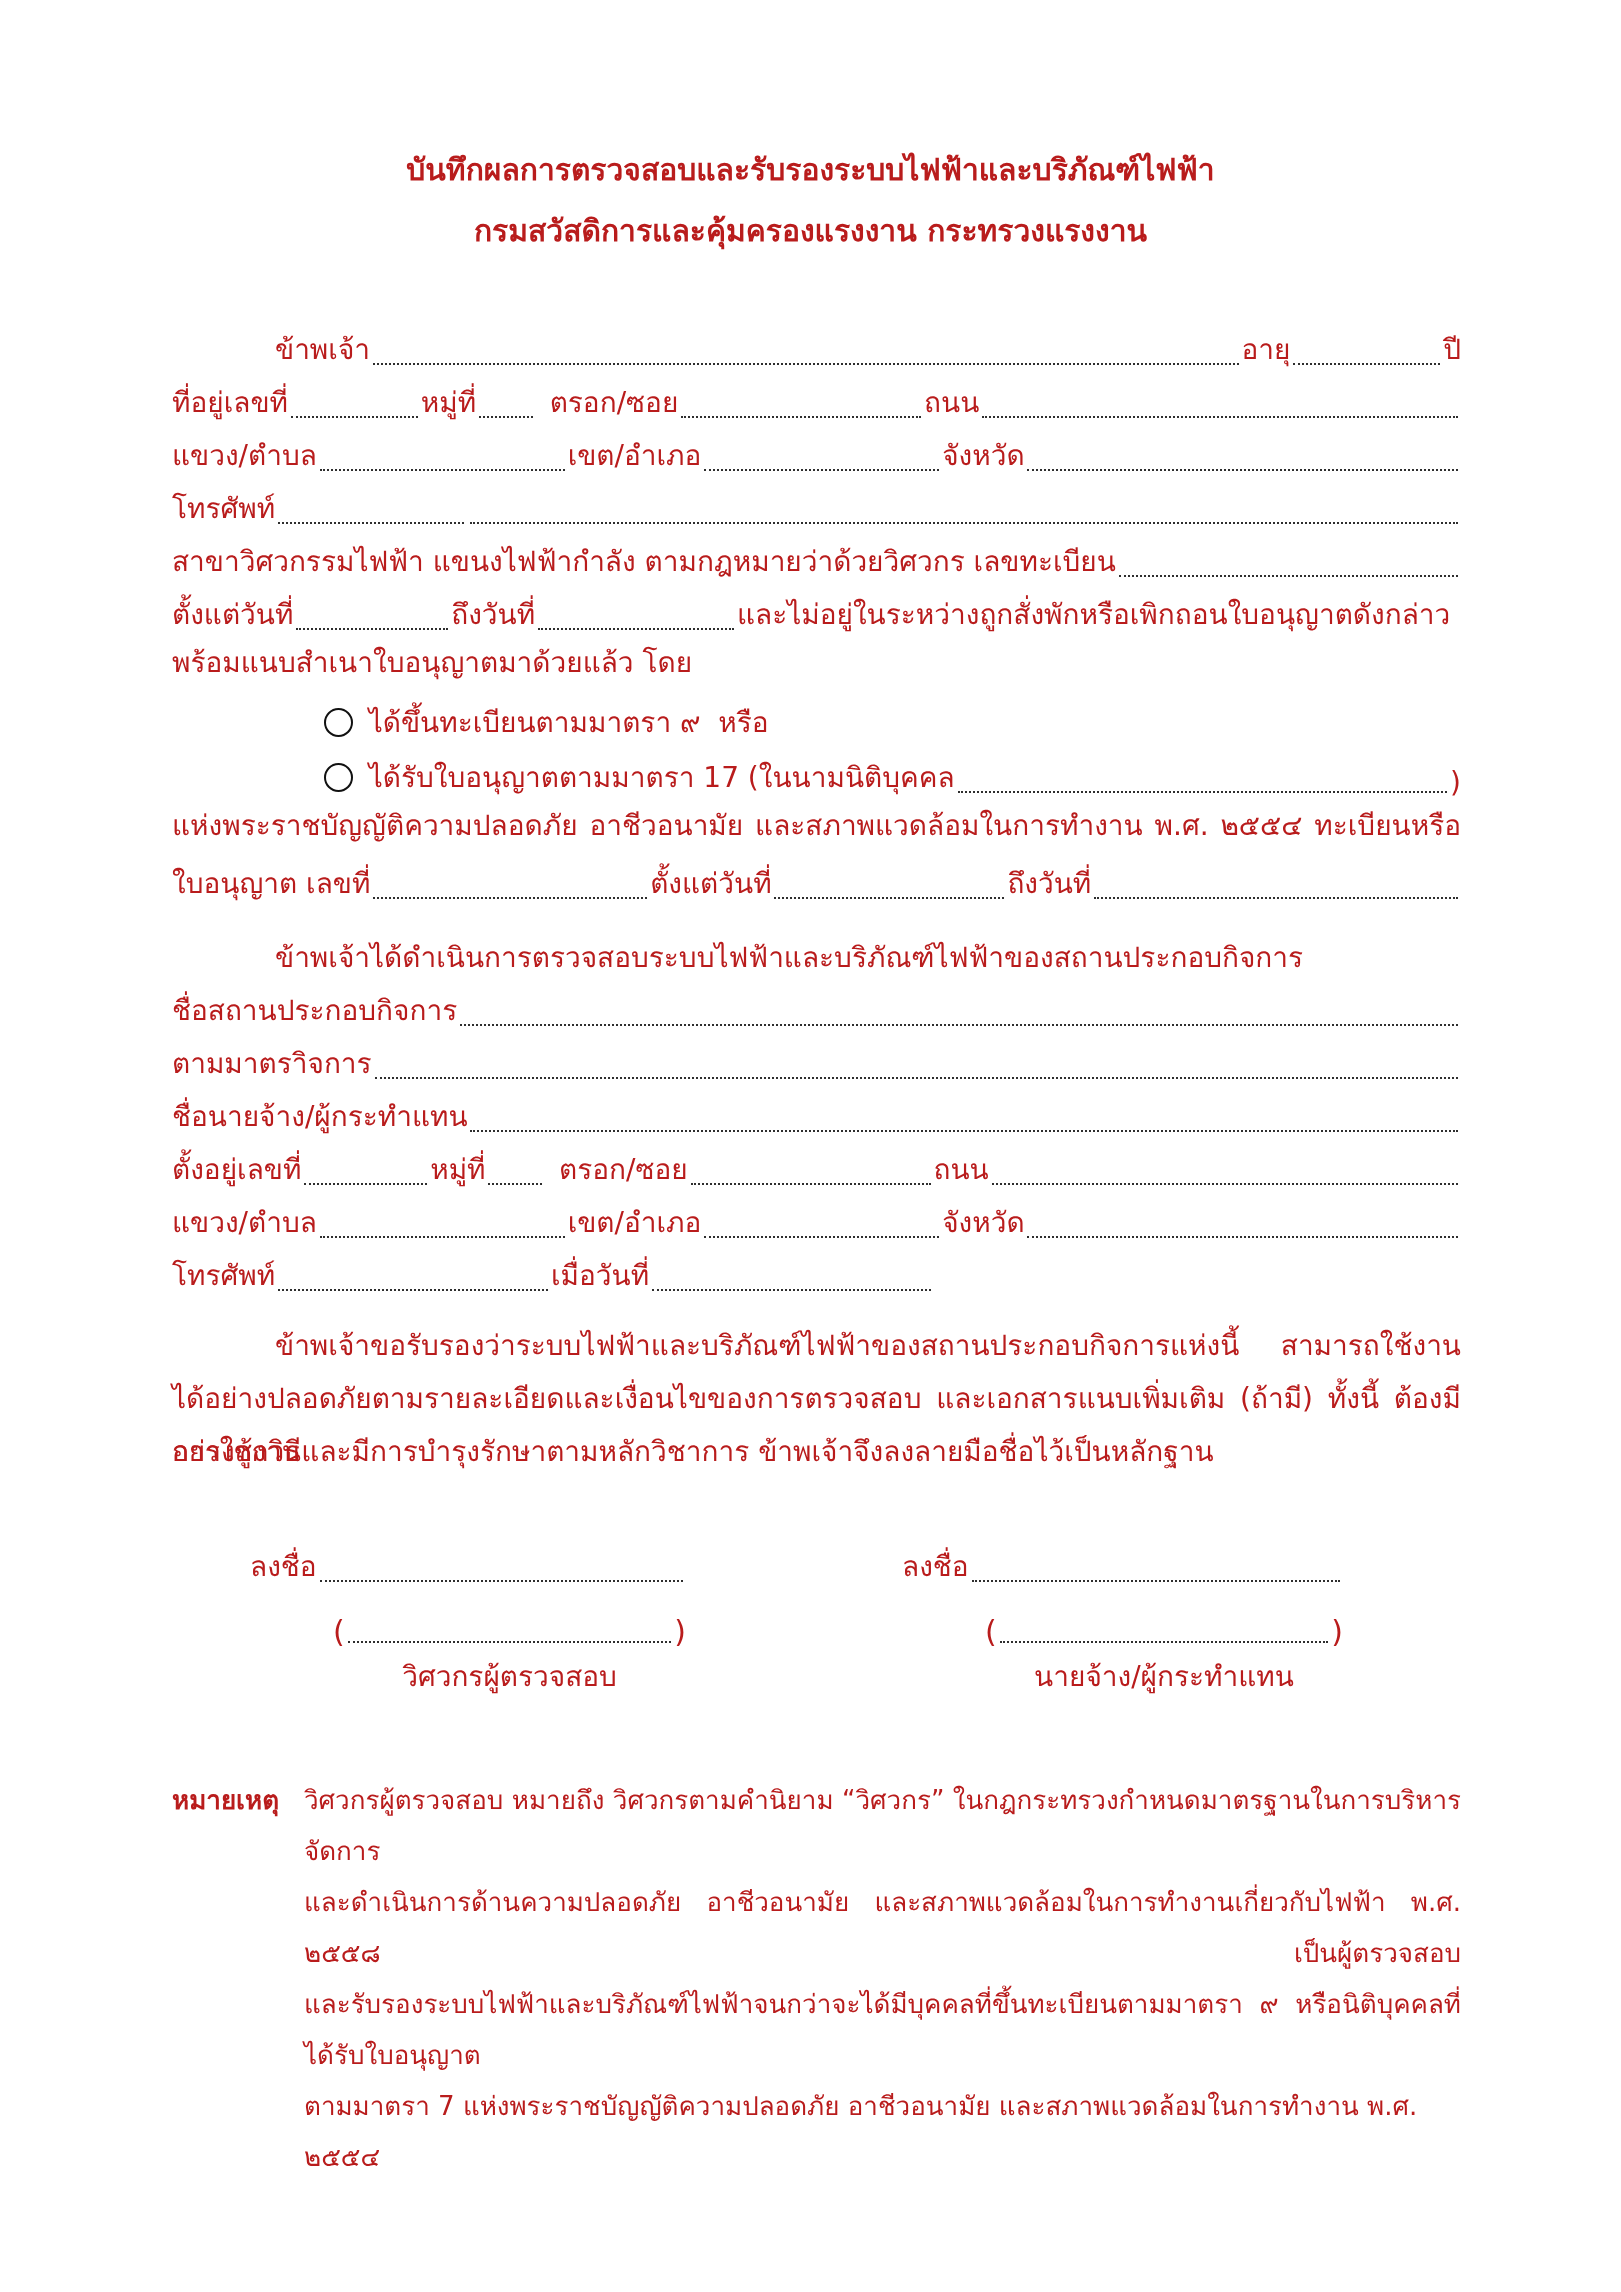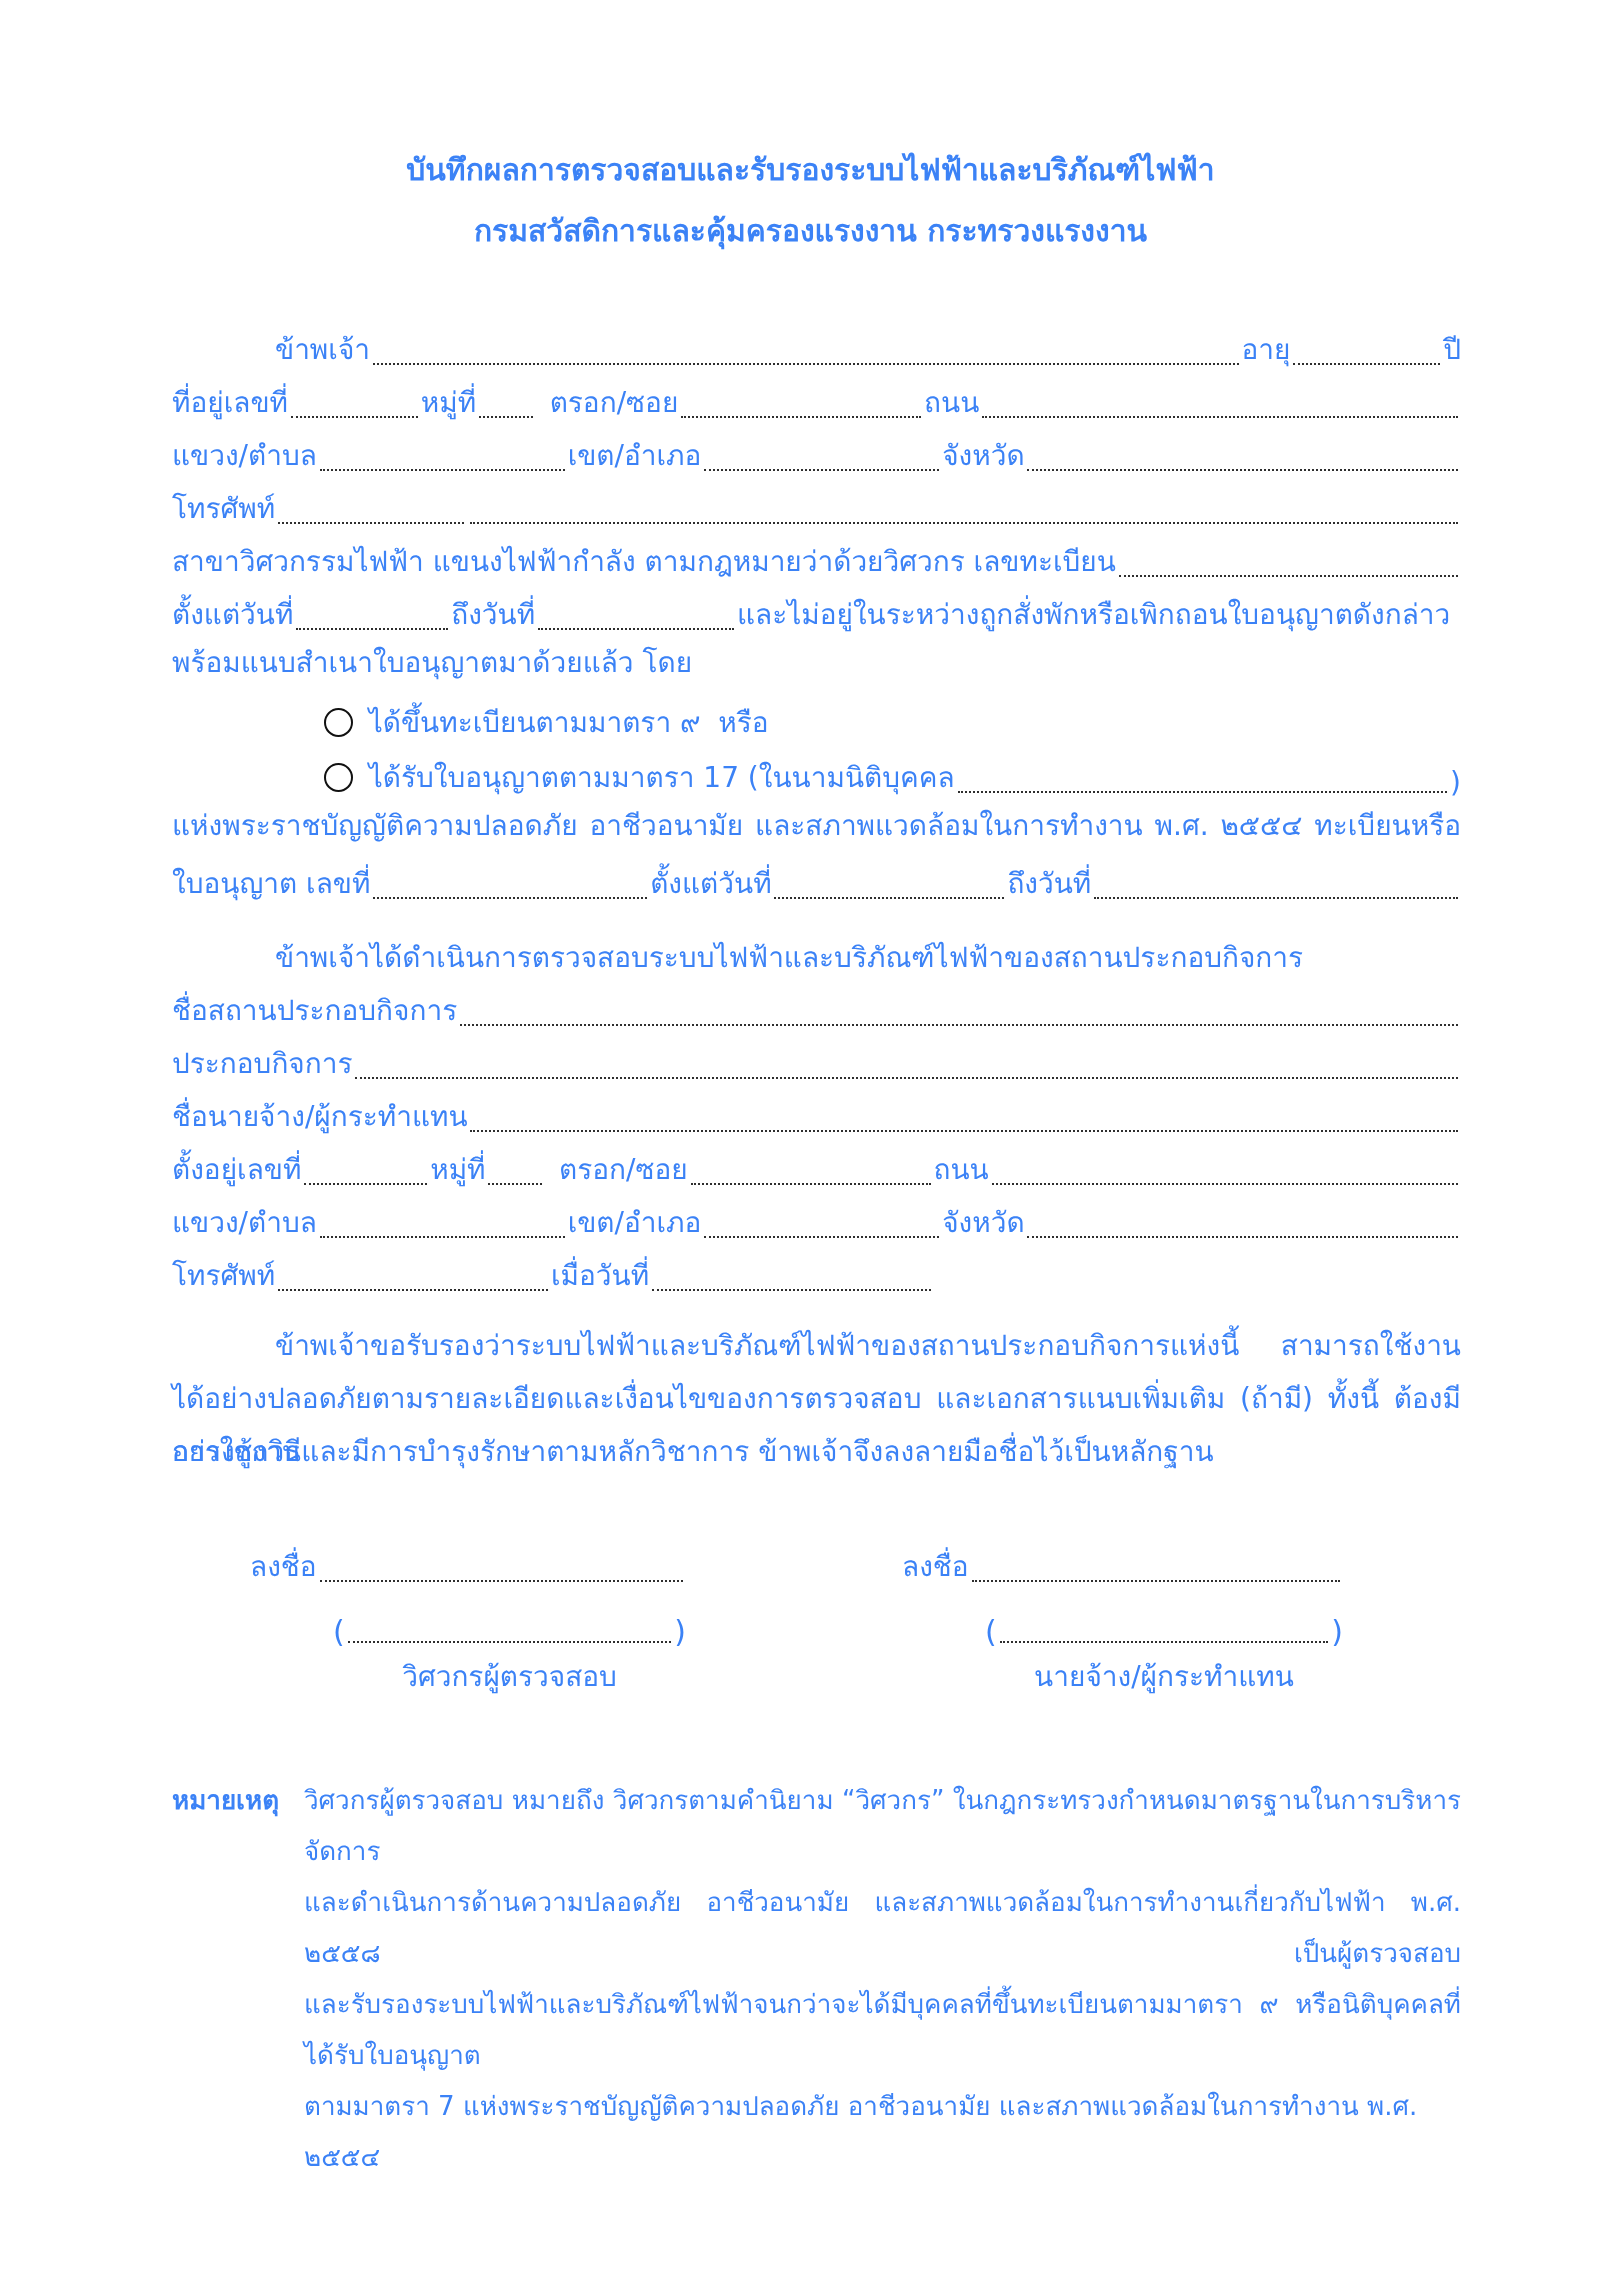--- a/index.html
+++ b/index.html
@@ -1,19 +1,19 @@
 <!DOCTYPE html>
 <html><head>
 <meta charset="utf-8">
 <style>
   * { margin:0; padding:0; box-sizing:border-box; }
   html,body { background:#8a8a8a; }
   .page {
     position:relative; width:1621px; height:2293px; margin:0 auto;
-    background:#ffffff; color:#3b82f6;
+    background:#ffffff; color:#b91c1c;
     font-family:"DejaVu Sans","Liberation Sans",sans-serif;
   }
   .titles { padding-top:147px; text-align:center; font-weight:bold; font-size:30px; }
   .title-line { line-height:45px; }
   .title-line + .title-line { margin-top:15.7px; }
 
   .content { width:1289px; margin:65px 161px 0 172px; font-size:28px; }
 
   .fline { display:flex; align-items:flex-end; height:53px; white-space:nowrap; }
   .lbl { white-space:pre; }
@@ -137,21 +137,21 @@
       <span class="sp indent"></span>
       <span class="lbl">ข้าพเจ้าได้ดำเนินการตรวจสอบระบบไฟฟ้าและบริภัณฑ์ไฟฟ้าของสถานประกอบกิจการ</span>
     </div>
 
     <div class="fline">
       <span class="lbl">ชื่อสถานประกอบกิจการ</span>
       <span class="dots grow"></span>
     </div>
 
     <div class="fline">
-      <span class="lbl">ประกอบกิจการ</span>
+      <span class="lbl">ตามมาตราิจการ</span>
       <span class="dots grow"></span>
     </div>
 
     <div class="fline">
       <span class="lbl">ชื่อนายจ้าง/ผู้กระทำแทน</span>
       <span class="dots grow"></span>
     </div>
 
     <div class="fline">
       <span class="lbl">ตั้งอยู่เลขที่</span>

